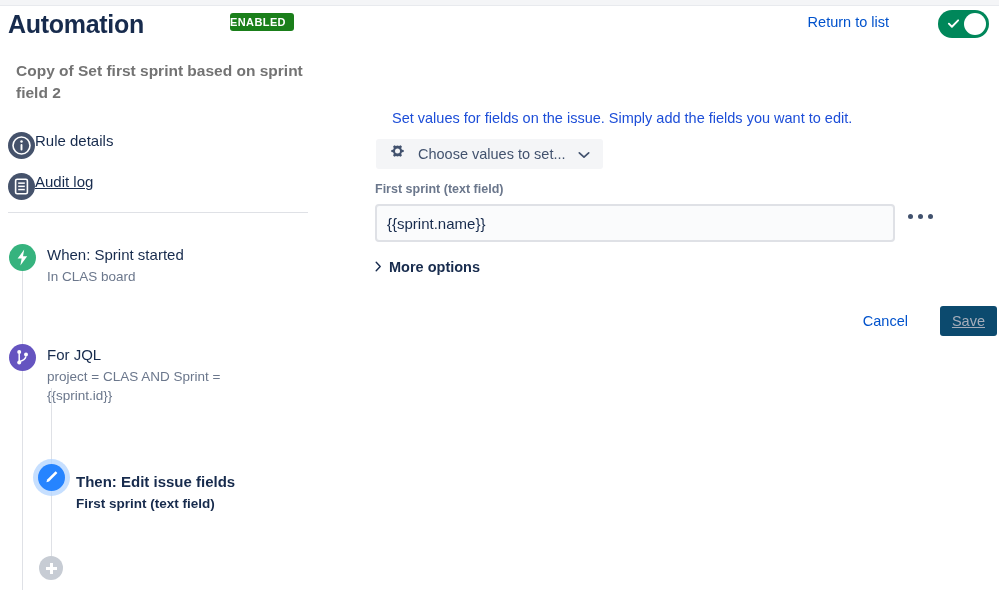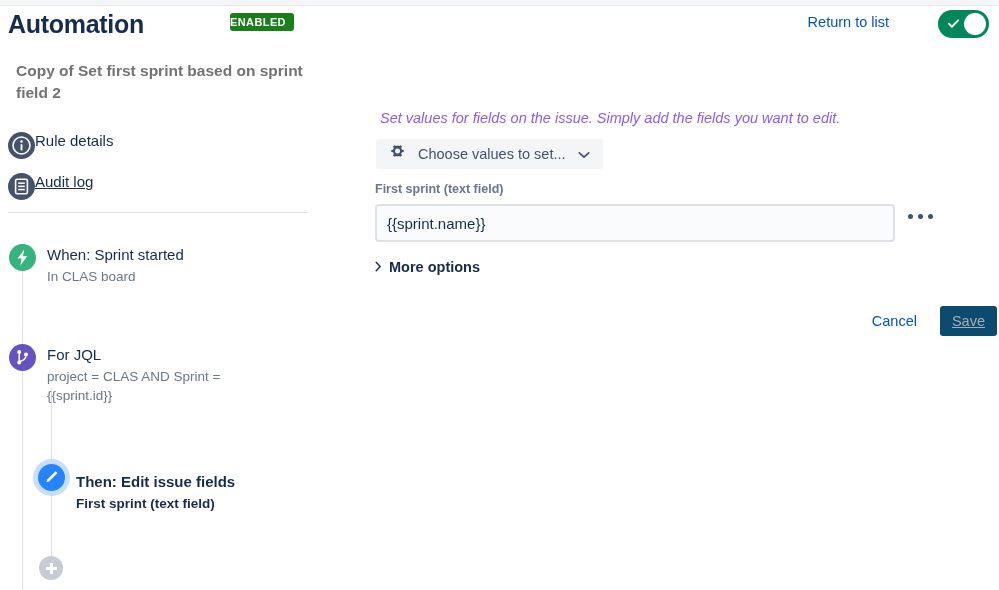--- a/index.html
+++ b/index.html
@@ -111,22 +111,22 @@
   
   .main { position:absolute; left:330px; top:48px; width:669px; height:542px; }
   .main-head { position:absolute; left:2px; top:12px; display:flex; align-items:center; gap:14px; }
   .main-head .big-icon {
     width:35px; height:35px; border-radius:50%; background:#2684ff;
     display:flex; align-items:center; justify-content:center; flex:0 0 35px;
   }
   .main-title { font-size:23px; font-weight:700; color:#172b4d; letter-spacing:-0.2px; }
   .trash-btn { cursor:pointer; display:flex; align-items:center; margin-left:2px; }
   .main-desc {
-    position:absolute; left:50px; top:60px;
-    font-size:14.5px; color:#8b5cf6; line-height:20px;font-style:italic;
+    position:absolute; left:62px; top:60px;
+    font-size:14.5px; color:#1d4ed8; line-height:20px;
   }
   .choose-fields {
     position:absolute; left:46px; top:91px; height:30px;
     background:#f4f5f7; border-radius:3px;
     display:flex; align-items:center; gap:12px;
     padding:0 13px 0 13px; cursor:pointer;
   }
   .choose-fields .cf-label { font-size:14.5px; color:#42526e; font-weight:400; }
   .field-label {
     position:absolute; left:45px; top:134px;
@@ -144,21 +144,21 @@
     display:flex; gap:5px; cursor:pointer;
   }
   .more-dots span { width:5px; height:5px; border-radius:50%; background:#42526e; display:block; }
   .more-options {
     position:absolute; left:45px; top:210px;
     display:flex; align-items:center; gap:7px; cursor:pointer;
   }
   .more-options .mo-label { font-size:14.5px; font-weight:700; color:#172b4d;text-align:center; }
   .btn-row {
     position:absolute; left:45px; top:258px; width:622px;
-    display:flex; justify-content:flex-end; align-items:center; gap:11px;
+    display:flex; justify-content:flex-end; align-items:center; gap:20px;
   }
   .btn {
     border:none; border-radius:3px; font-family:"Liberation Sans", sans-serif;
     font-size:14.5px; padding:7px 12px; cursor:pointer; background:transparent;
   }
   .btn-cancel { color:#0052cc; font-weight:400; }
   .btn-save { color:#a5adba; background:#0c4a6e; font-weight:400; cursor:default;text-decoration:underline; }
 </style>
 </head>
 <body>

